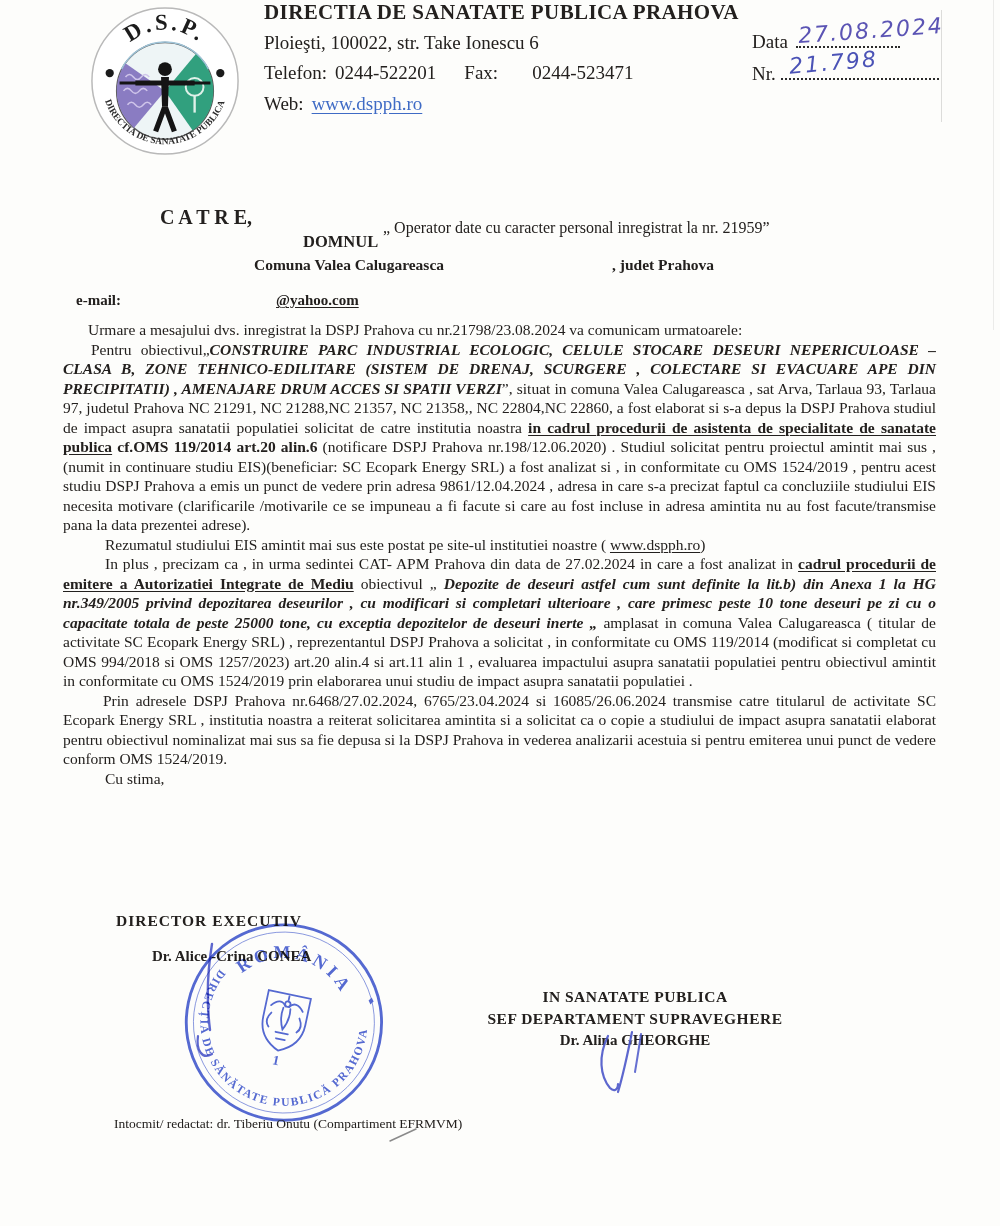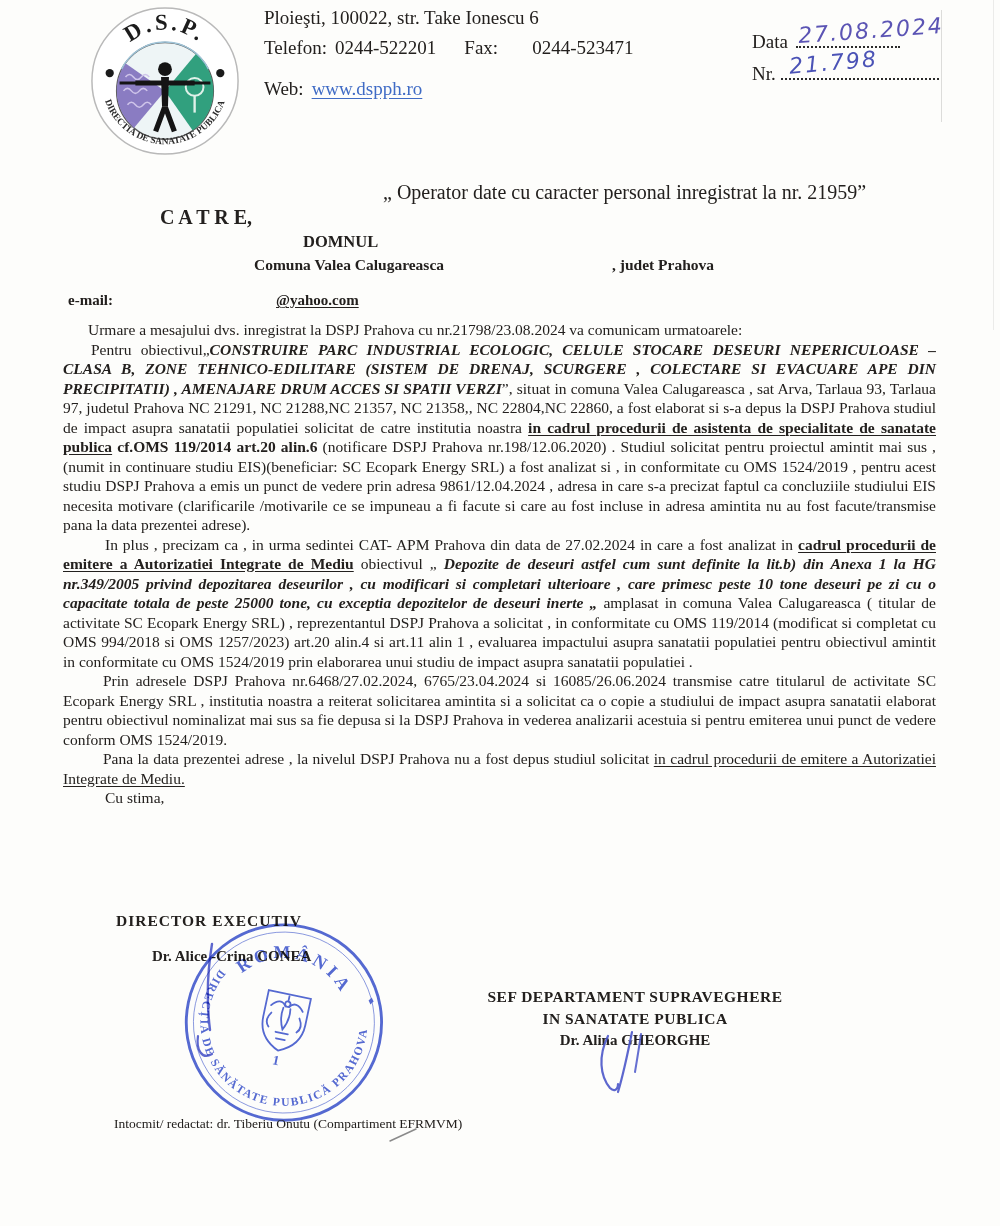--- a/index.html
+++ b/index.html
@@ -9,21 +9,21 @@
   
   .org-name{font-size:21px;font-weight:600;letter-spacing:.4px;white-space:nowrap;}
   .hline{font-size:19px;white-space:nowrap;}
   .lbl{margin-right:8px;}
   .link{color:#3f6bc5;text-decoration:underline;text-underline-offset:3px;}
   .reg{font-size:19px;white-space:nowrap;}
   .dotline{display:inline-block;border-bottom:2px dotted #2b2b2b;height:13px;}
   .hand{font-family:"DejaVu Sans",sans-serif;font-style:italic;font-size:22px;
         color:#5b54b4;letter-spacing:2px;white-space:nowrap;}
   
-  .operator{font-size:20px;white-space:nowrap;}
+  .operator{font-size:16px;white-space:nowrap;margin-top:38px;}
   .catre{font-size:20px;font-weight:bold;white-space:nowrap;}
   .domnul{font-size:16.5px;font-weight:bold;white-space:nowrap;}
   .commune,.county{font-size:15.5px;font-weight:bold;white-space:nowrap;}
   .email-label{font-size:15px;font-weight:bold;}
   .email-value{font-size:15px;font-weight:bold;text-decoration:underline;text-underline-offset:2px;}
   
   .bodytext{width:873px;font-size:15.5px;line-height:19.5px;text-align:justify;}
   .bodytext p{margin:0;}
   .p1{text-indent:25px;}
   .p2{margin-left:36px;text-indent:28px;}
@@ -79,27 +79,28 @@
       <circle cx="80" cy="68" r="7" fill="#141414"></circle>
       <path d="M 76 76 L 84 76 L 83 106 L 77 106 Z" fill="#141414"></path>
       <path d="M 77 106 L 68 130 L 73 132 L 80 113 L 87 132 L 92 130 L 83 106 Z" fill="#141414"></path>
       <text font-family="Liberation Serif, serif" font-weight="bold" font-size="9.5" fill="#2c2c2c" letter-spacing="1">
         <textPath href="#dspBottomArc" startOffset="50%" text-anchor="middle" textLength="160">DIRECTIA DE SANATATE PUBLICA</textPath>
       </text>
     </svg>
   </div>
 
   <div class="abs" style="left:264px;top:0px;">
+    <div class="org-name">DIRECTIA DE SANATATE PUBLICA PRAHOVA</div>
     <div class="hline" style="margin-top:7px;">
       <span>Ploieşti, 100022, str. Take Ionescu 6</span>
     </div>
     <div class="hline" style="margin-top:8px;">
       <span class="lbl">Telefon:</span><span>0244-522201</span><span class="lbl" style="margin-left:28px;">Fax:</span><span style="margin-left:26px;">0244-523471</span>
     </div>
-    <div class="hline" style="margin-top:19px;">
+    <div class="hline" style="margin-top:9px;">
       <span class="lbl">Web:</span><span class="link">www.dspph.ro</span>
     </div>
   </div>
 
   <div class="abs reg" style="left:752px;top:31px;">
     <span>Data</span><span class="dotline" style="width:104px;margin-left:8px;"></span>
   </div>
   <div class="abs reg" style="left:752px;top:63px;">
     <span>Nr.</span><span class="dotline" style="width:158px;margin-left:5px;"></span>
   </div>
@@ -107,29 +108,29 @@
   <div class="abs hand" style="left:789px;top:50px;transform:rotate(-5deg);color:#4b53b6;">21.798</div>
 
   <div class="abs artifact" style="left:941px;top:10px;height:112px;"></div>
   <div class="abs artifact" style="left:993px;top:0;height:330px;opacity:.55;"></div>
 
   <div class="abs operator" style="left:383px;top:181px;">„ Operator date cu caracter personal inregistrat la nr. 21959”</div>
   <div class="abs catre" style="left:160px;top:206px;">C A T R E,</div>
   <div class="abs domnul" style="left:303px;top:232px;">DOMNUL</div>
   <div class="abs commune" style="left:254px;top:256px;">Comuna Valea Calugareasca</div>
   <div class="abs county" style="left:612px;top:256px;">, judet Prahova</div>
-  <div class="abs email-label" style="left:68px;top:292px;">e-mail:</div>
+  <div class="abs email-label" style="left:76px;top:292px;">e-mail:</div>
   <div class="abs email-value" style="left:276px;top:292px;">@yahoo.com</div>
 
   <div class="abs bodytext" style="left:63px;top:320px;">
     <p class="p1"><span>Urmare a mesajului dvs. inregistrat la DSPJ Prahova cu nr.21798/23.08.2024 va comunicam urmatoarele:</span></p>
     <p class="p2"><span>Pentru obiectivul„</span><span class="bi">CONSTRUIRE PARC INDUSTRIAL ECOLOGIC, CELULE STOCARE DESEURI NEPERICULOASE – CLASA B, ZONE TEHNICO-EDILITARE (SISTEM DE DRENAJ, SCURGERE , COLECTARE SI EVACUARE APE DIN PRECIPITATII) , AMENAJARE DRUM ACCES SI SPATII VERZI</span><span>”, situat in comuna Valea Calugareasca , sat Arva, Tarlaua 93, Tarlaua 97, judetul Prahova NC 21291, NC 21288,NC 21357, NC 21358,, NC 22804,NC 22860, a fost elaborat si s-a depus la DSPJ Prahova studiul de impact asupra sanatatii populatiei solicitat de catre institutia noastra </span><span class="bu">in cadrul procedurii de asistenta de specialitate de sanatate publica</span><span class="b"> cf.OMS 119/2014 art.20 alin.6 </span><span>(notificare DSPJ Prahova nr.198/12.06.2020) . Studiul solicitat pentru proiectul amintit mai sus ,(numit in continuare studiu EIS)(beneficiar: SC Ecopark Energy SRL) a fost analizat si , in conformitate cu OMS 1524/2019 , pentru acest studiu DSPJ Prahova a emis un punct de vedere prin adresa 9861/12.04.2024 , adresa in care s-a precizat faptul ca concluziile studiului EIS necesita motivare (clarificarile /motivarile ce se impuneau a fi facute si care au fost incluse in adresa amintita nu au fost facute/transmise pana la data prezentei adrese).</span></p>
+    <p class="p3"><span>Rezumatul studiului EIS amintit mai sus este postat pe site-ul institutiei noastre ( </span><span class="ulink">www.dspph.ro</span><span>)</span></p>
     <p class="p4"><span>In plus , precizam ca , in urma sedintei CAT- APM Prahova din data de 27.02.2024 in care a fost analizat in </span><span class="bu">cadrul procedurii de emitere a Autorizatiei Integrate de Mediu</span><span>  obiectivul „ </span><span class="bi">Depozite de deseuri astfel cum sunt definite  la lit.b) din Anexa 1 la HG nr.349/2005 privind depozitarea deseurilor , cu modificari si completari ulterioare , care primesc peste 10 tone deseuri pe zi cu o capacitate totala de peste 25000 tone, cu exceptia depozitelor de deseuri inerte „</span><span>  amplasat in comuna Valea Calugareasca ( titular de activitate SC Ecopark Energy SRL) , reprezentantul DSPJ Prahova a solicitat , in conformitate cu OMS 119/2014 (modificat si completat cu OMS 994/2018 si OMS 1257/2023) art.20 alin.4  si art.11 alin 1 , evaluarea impactului asupra sanatatii populatiei pentru obiectivul amintit in conformitate cu OMS 1524/2019 prin elaborarea unui studiu de impact asupra sanatatii populatiei .</span></p>
     <p class="p5"><span>Prin adresele DSPJ Prahova nr.6468/27.02.2024, 6765/23.04.2024 si 16085/26.06.2024 transmise catre titularul de activitate SC Ecopark Energy SRL , institutia noastra a reiterat solicitarea amintita si a solicitat ca o copie a studiului de impact asupra sanatatii elaborat pentru obiectivul nominalizat mai sus sa fie depusa si la DSPJ Prahova in vederea analizarii acestuia si pentru emiterea unui punct de vedere conform OMS 1524/2019.</span></p>
-    <p class="p6"><span>Pana la data prezentei adrese , la nivelul DSPJ Prahova nu a fost depus studiul solicitat </span><span class="u">in cadrul procedurii de emitere a Autorizatiei Integrate de Mediu.</span></p>
     <p class="p7"><span>Cu stima,</span></p>
   </div>
 
   <div class="abs sig-title" style="left:116px;top:912px;">DIRECTOR EXECUTIV</div>
   <div class="abs sig-name" style="left:152px;top:948px;">Dr. Alice -Crina CONEA</div>
 
   <div class="abs" style="left:182px;top:938px;">
     <svg width="70" height="130" viewBox="0 0 70 130">
       <path d="M 30 6 C 26 30 24 60 28 92" fill="none" stroke="#4b57c9" stroke-width="2.4" stroke-linecap="round" opacity=".9"></path>
       <path d="M 16 98 C 14 112 20 122 30 116" fill="none" stroke="#4b57c9" stroke-width="2.2" stroke-linecap="round" opacity=".9"></path>
@@ -164,22 +165,22 @@
         <path d="M 113 132 L 127 132"></path>
         <path d="M 115 139 L 125 139"></path>
         <path d="M 104 112 C 100 118 100 124 104 128"></path>
         <path d="M 136 112 C 140 118 140 124 136 128"></path>
       </g>
       <text x="120" y="168" text-anchor="middle" font-family="Liberation Serif, serif" font-weight="bold" font-size="15" fill="#3d55cf">1</text>
     </svg>
   </div>
 
   <div class="abs sig-right" style="left:470px;top:988px;">
+    <div class="sig-title" style="letter-spacing:.5px;">IN SANATATE PUBLICA</div>
     <div class="sig-title" style="letter-spacing:.5px;">SEF DEPARTAMENT SUPRAVEGHERE</div>
-    <div class="sig-title" style="letter-spacing:.5px;">IN SANATATE PUBLICA</div>
     <div class="sig-name">Dr. Alina GHEORGHE</div>
   </div>
   <div class="abs" style="left:588px;top:1028px;">
     <svg width="80" height="70" viewBox="0 0 80 70">
       <path d="M 20 8 C 10 28 12 48 22 60 C 26 64 30 62 30 56" fill="none" stroke="#4b57c9" stroke-width="2.2" stroke-linecap="round" opacity=".9"></path>
       <path d="M 44 4 C 40 24 36 44 30 64" fill="none" stroke="#4b57c9" stroke-width="2.2" stroke-linecap="round" opacity=".9"></path>
       <path d="M 53 6 C 51 20 49 32 47 44" fill="none" stroke="#4b57c9" stroke-width="2" stroke-linecap="round" opacity=".85"></path>
     </svg>
   </div>
 

